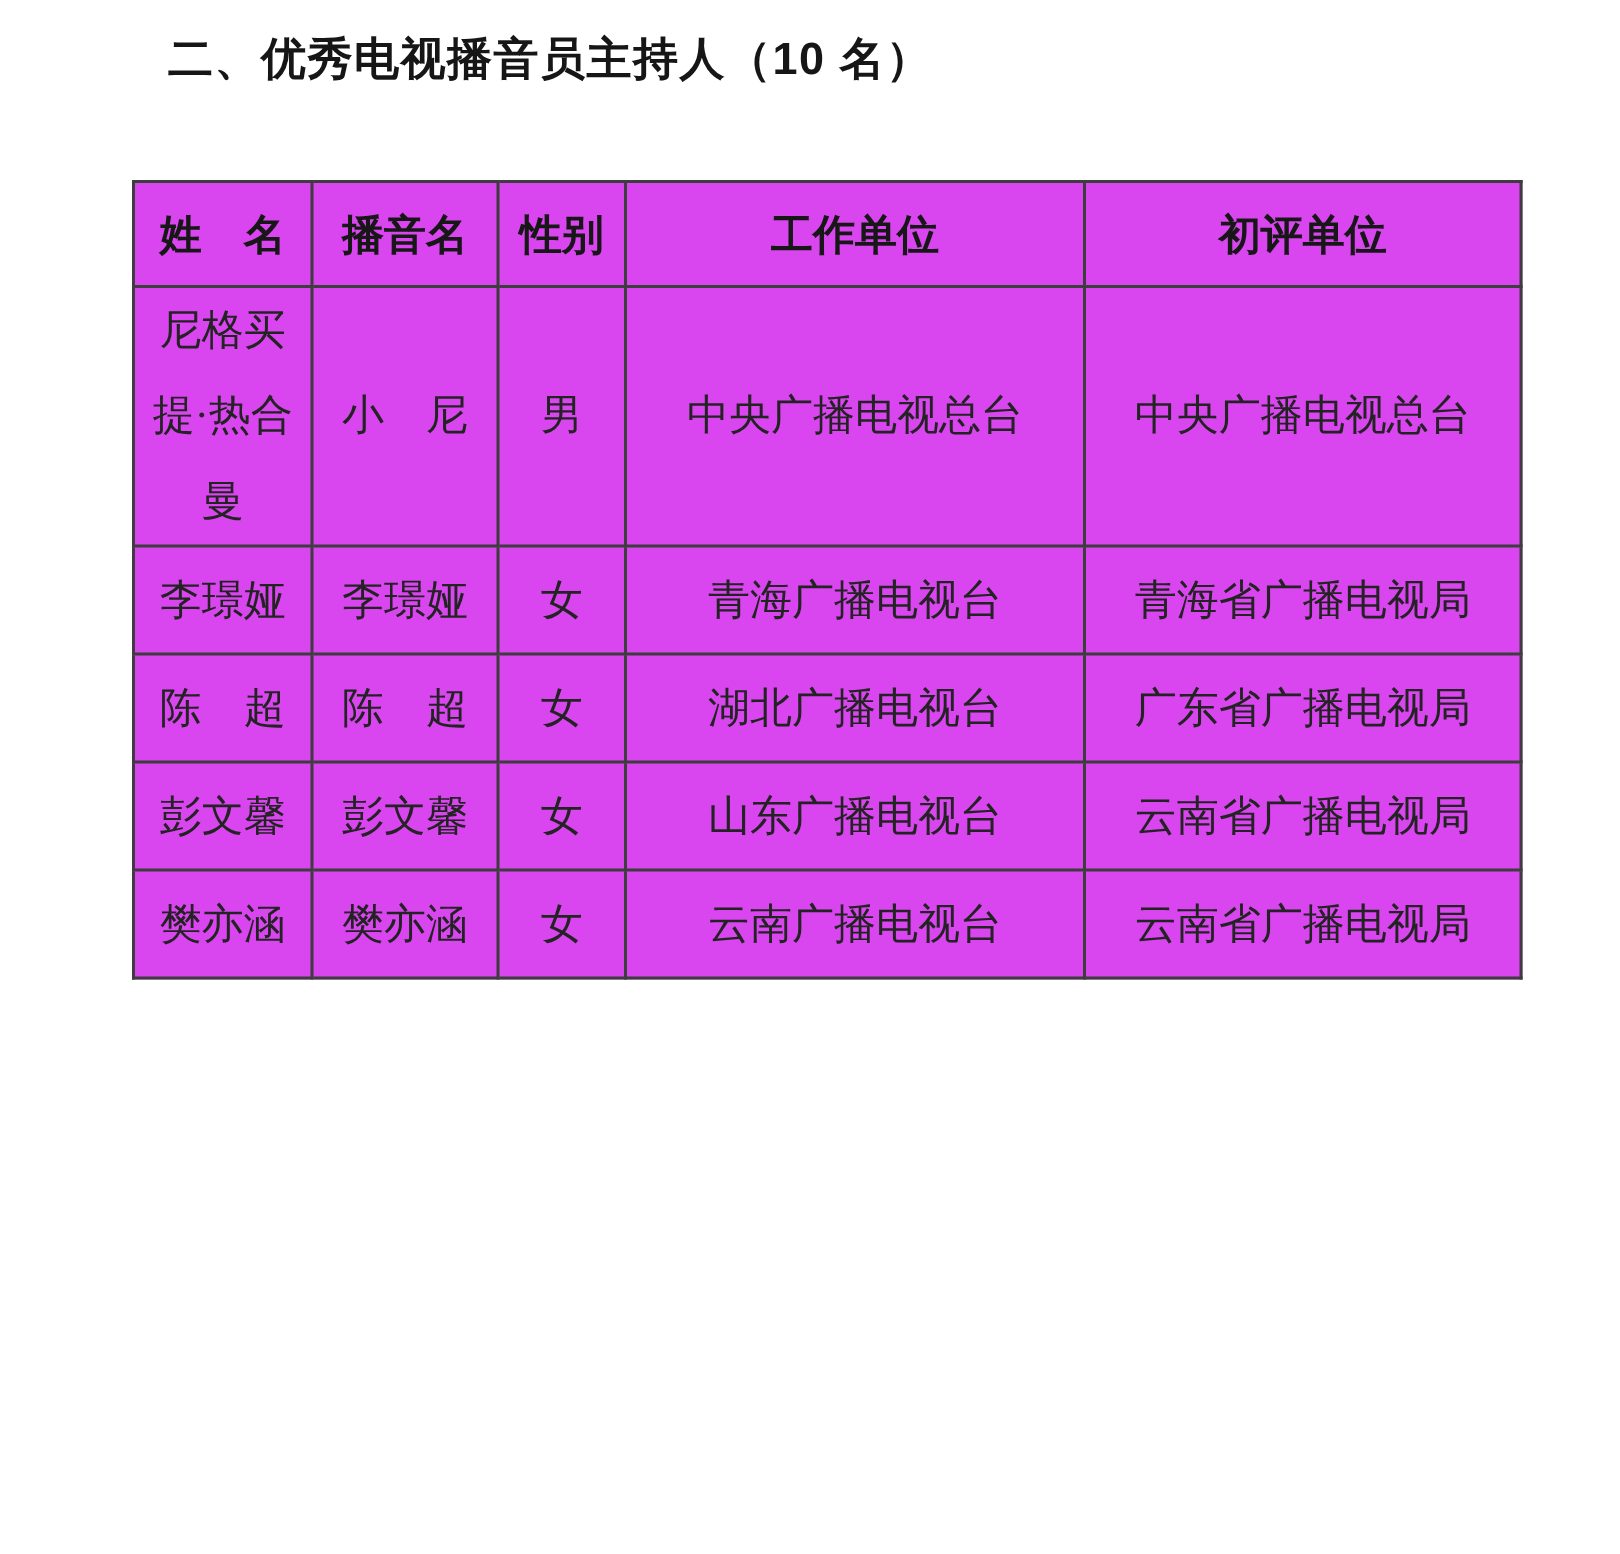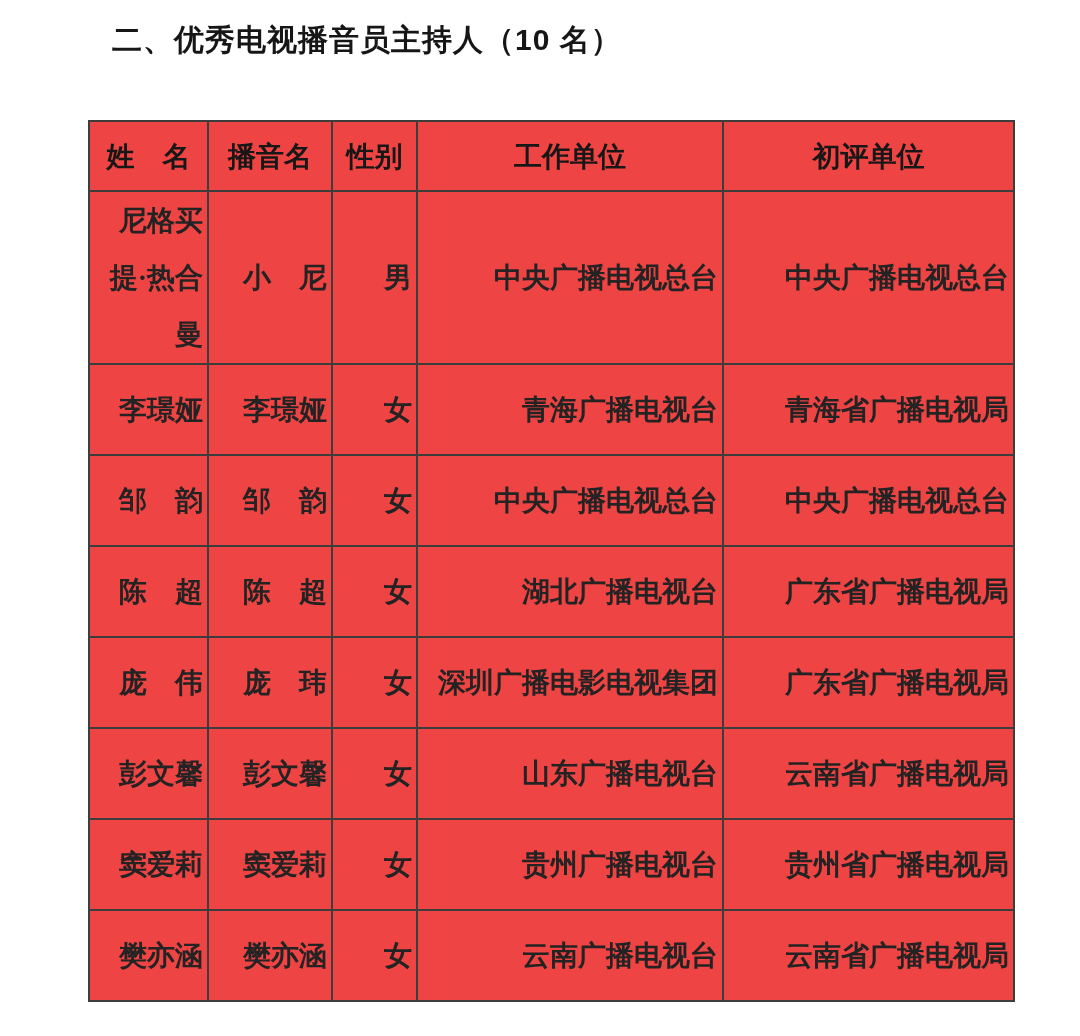--- a/index.html
+++ b/index.html
@@ -24,46 +24,46 @@
     font-size: 30px;
     line-height: 36px;
     color: #161616;
     letter-spacing: 1px;
   }
   table.awardees {
     border-collapse: collapse;
     table-layout: fixed;
     margin: 62px 0 0 88px;
     width: 925px;
-    background: #ef4444;
+    background: #d946ef;
   }
   table.awardees col.c1 { width: 119px; }
   table.awardees col.c2 { width: 124px; }
   table.awardees col.c3 { width: 85px;  }
   table.awardees col.c4 { width: 306px; }
   table.awardees col.c5 { width: 291px; }
   table.awardees th,
   table.awardees td {
     border: 2px solid #3d3d3d;
     text-align: center;
     vertical-align: middle;
     padding: 0 4px;
     font-size: 28px;
     line-height: 57px;
     color: #232323;
     overflow: hidden;
   }
   table.awardees thead tr { height: 70px; }
-  table.awardees tbody tr { height: 91px; }
+  table.awardees tbody tr { height: 72px; }
   table.awardees th {
     font-family: "Liberation Sans", sans-serif;
     font-weight: bold;
     color: #171717;
   }
-  table.awardees td { font-weight: bold; text-align: right; }
+  table.awardees td { font-weight: normal; }
 </style>
 </head>
 <body>
 
 <div class="page">
 
   <h2 class="section-title">二、优秀电视播音员主持人（10 名）</h2>
 
   <table class="awardees">
     <colgroup>
@@ -91,53 +91,32 @@
         <td>中央广播电视总台</td>
       </tr>
       <tr>
         <td>李璟娅</td>
         <td>李璟娅</td>
         <td>女</td>
         <td>青海广播电视台</td>
         <td>青海省广播电视局</td>
       </tr>
       <tr>
-        <td>邹　韵</td>
-        <td>邹　韵</td>
-        <td>女</td>
-        <td>中央广播电视总台</td>
-        <td>中央广播电视总台</td>
-      </tr>
-      <tr>
         <td>陈　超</td>
         <td>陈　超</td>
         <td>女</td>
         <td>湖北广播电视台</td>
-        <td>广东省广播电视局</td>
-      </tr>
-      <tr>
-        <td>庞　伟</td>
-        <td>庞　玮</td>
-        <td>女</td>
-        <td>深圳广播电影电视集团</td>
         <td>广东省广播电视局</td>
       </tr>
       <tr>
         <td>彭文馨</td>
         <td>彭文馨</td>
         <td>女</td>
         <td>山东广播电视台</td>
         <td>云南省广播电视局</td>
-      </tr>
-      <tr>
-        <td>窦爱莉</td>
-        <td>窦爱莉</td>
-        <td>女</td>
-        <td>贵州广播电视台</td>
-        <td>贵州省广播电视局</td>
       </tr>
       <tr>
         <td>樊亦涵</td>
         <td>樊亦涵</td>
         <td>女</td>
         <td>云南广播电视台</td>
         <td>云南省广播电视局</td>
       </tr>
     </tbody>
   </table>

